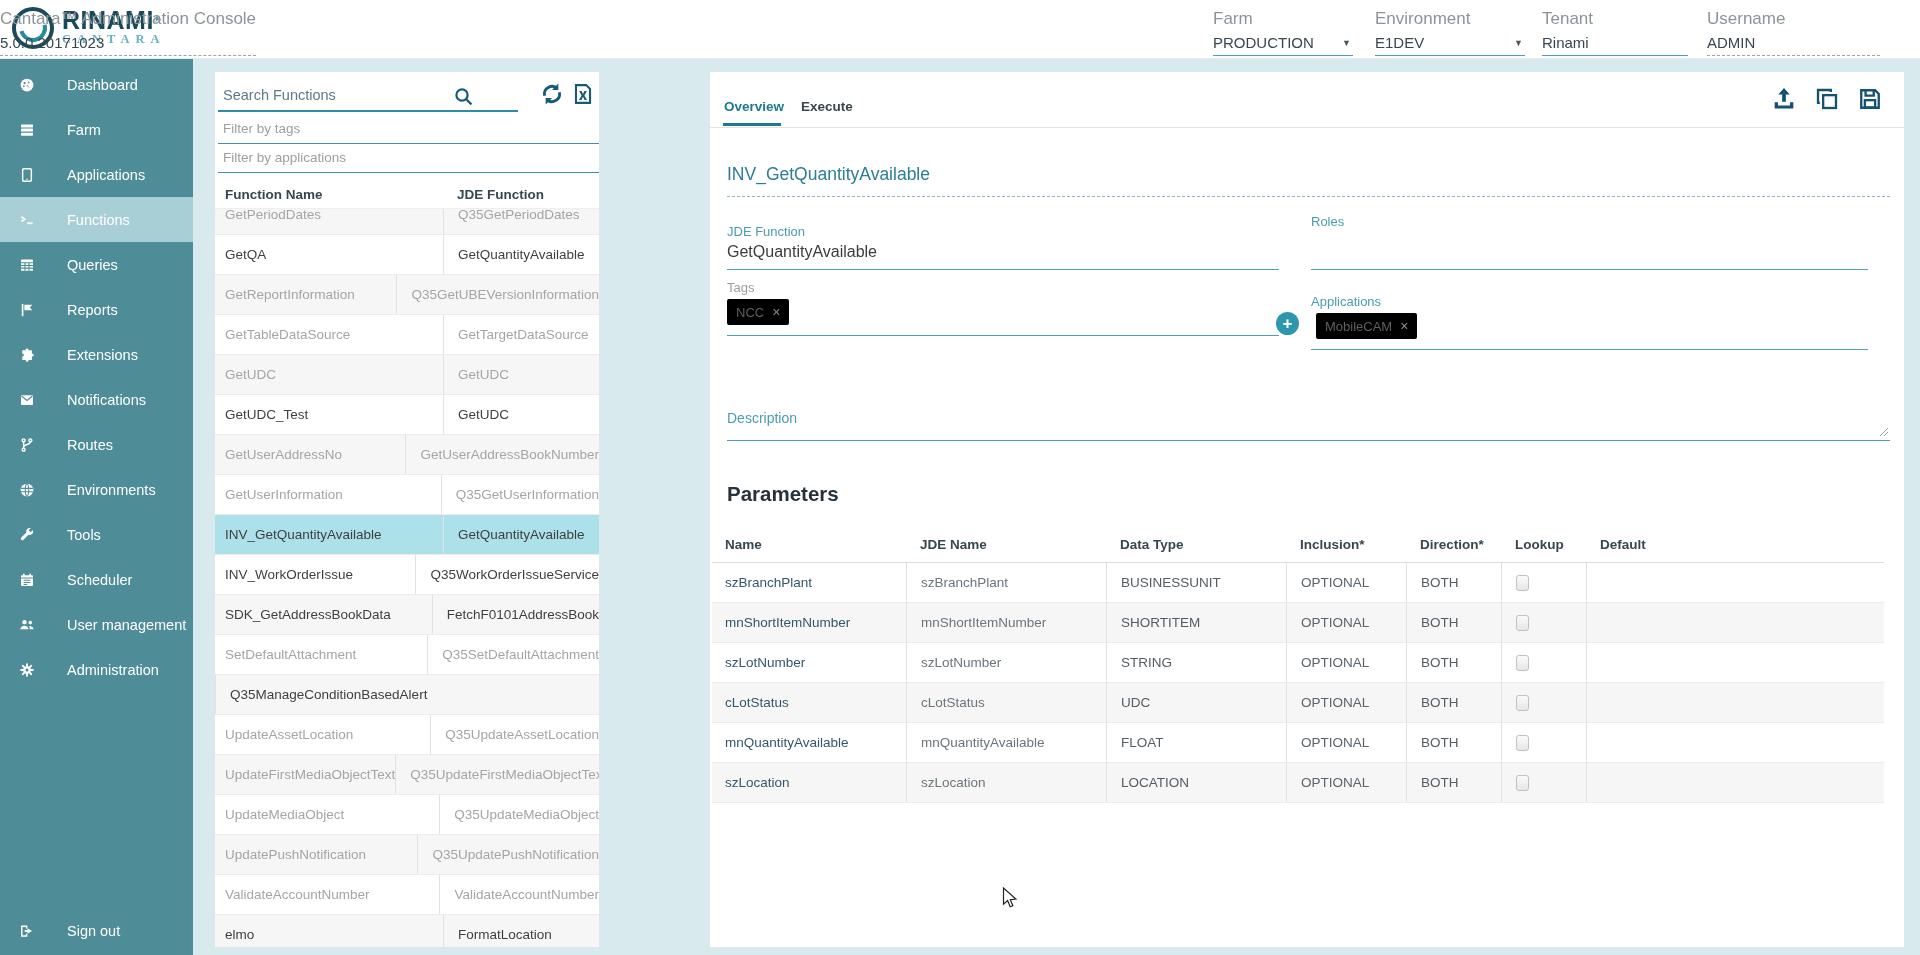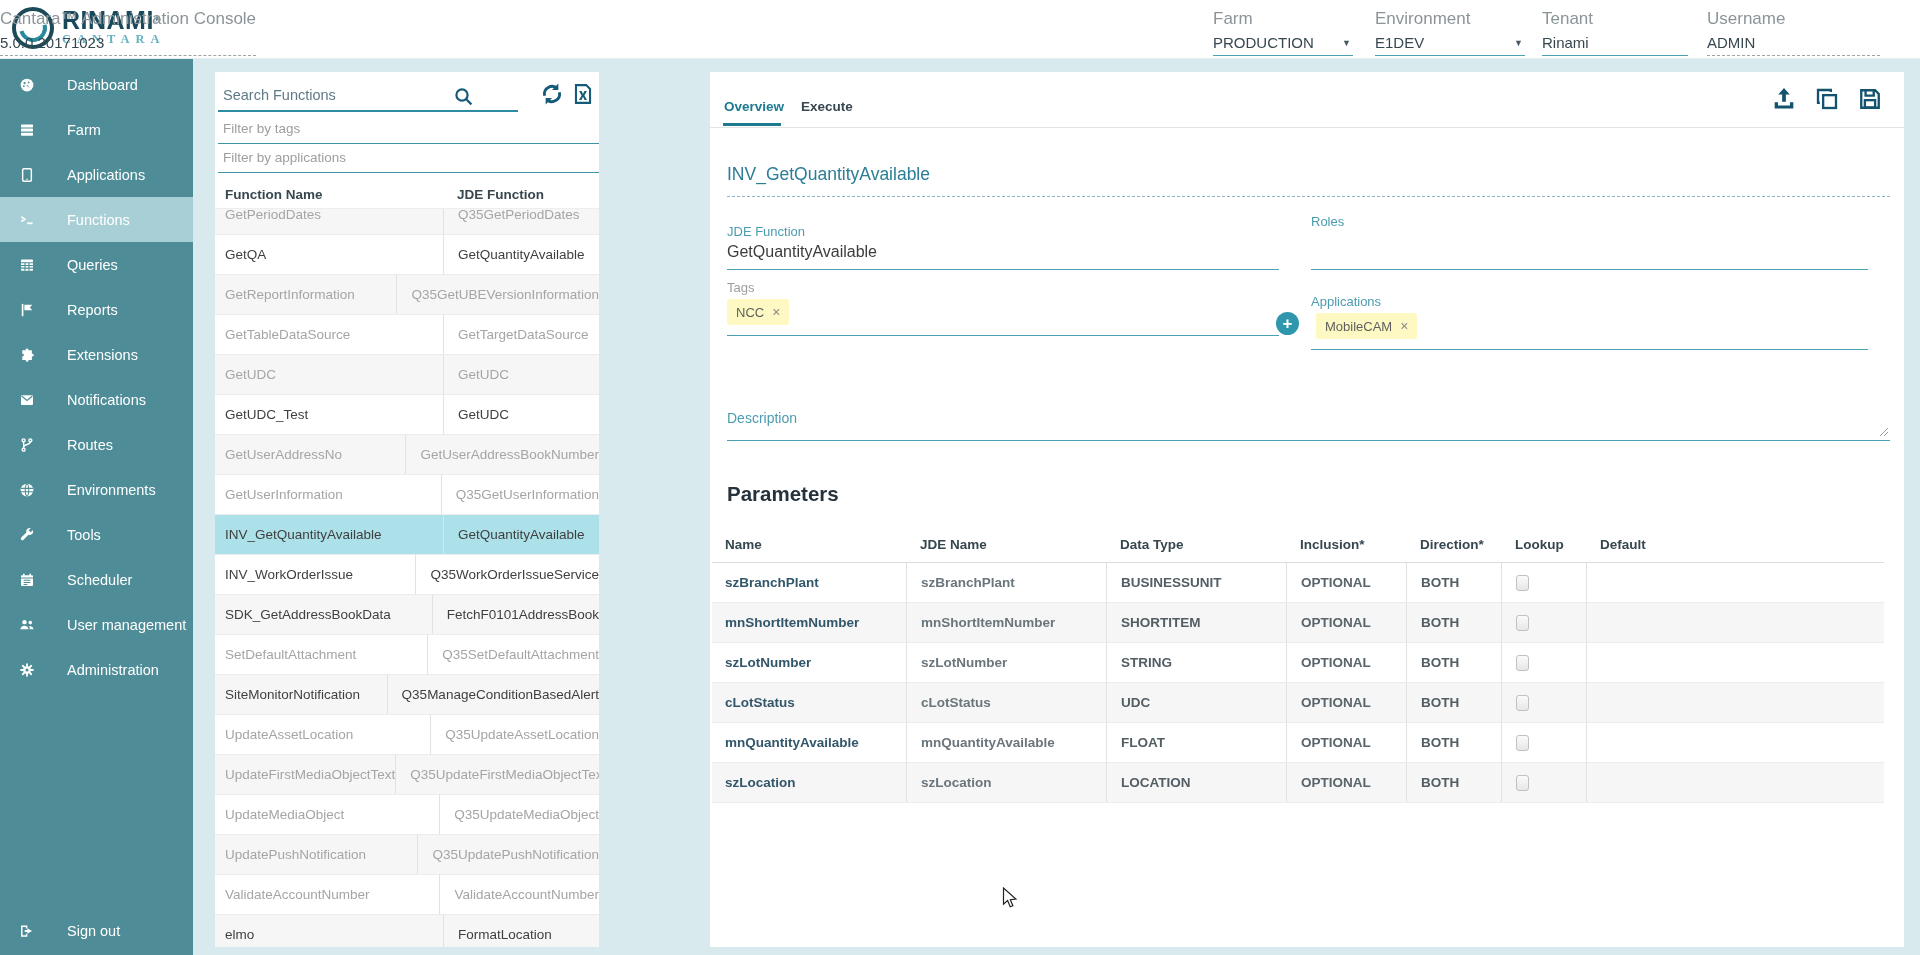--- a/index.html
+++ b/index.html
@@ -97,39 +97,39 @@
 
   .fld { position:absolute; }
   .fld-label { font-size:13px; color:#4b9cb0; }
   .fld-label.gray { color:#9e9e9e; }
   .fld-value { font-size:16px; color:#3c3c3c; margin-top:4px; }
   .fld-jde { left:17px; top:152px; width:552px; border-bottom:1px solid #4aa0b5; padding-bottom:8px; }
   .fld-roles { left:601px; top:142px; width:557px; height:56px; border-bottom:1px solid #4aa0b5; }
   .fld-tags { left:17px; top:208px; width:552px; height:56px; border-bottom:1px solid #4aa0b5; }
   .fld-apps { left:601px; top:222px; width:557px; height:56px; border-bottom:1px solid #4aa0b5; }
   .chip-row { display:flex; margin-top:4px; }
-  .chip { background:#fef9c3; border-radius:2px; height:26px; display:inline-flex; align-items:center;
+  .chip { background:#000000; border-radius:2px; height:26px; display:inline-flex; align-items:center;
           padding:0 9px; font-size:13px; color:#5f5f5f; gap:8px; }
   .chip-x { color:#8a8a8a; font-size:14px; cursor:pointer; line-height:1; }
   .fld-apps .chip-row { margin-left:5px; }
   .tags-add { position:absolute; left:566px; top:240px; width:23px; height:23px; border-radius:50%;
               background:#2f97ad; color:#fff; border:none; font-size:17px; line-height:21px; text-align:center;
               cursor:pointer; padding:0; font-weight:bold; }
   .fld-desc { left:17px; right:14px; top:338px; border-bottom:1px solid #4aa0b5; padding-bottom:14px; }
   .fld-desc .fld-label { font-size:14px; }
   .desc-resize { position:absolute; right:1px; bottom:3px; width:10px; height:10px; }
 
   .params-heading { position:absolute; left:17px; top:410px; font-size:20.5px; font-weight:bold; color:#26323c; }
   .ptable { position:absolute; left:2px; right:20px; top:455px; }
   .p-header, .p-row { display:grid; grid-template-columns:194px 200px 180px 120px 95px 85px 1fr; }
   .p-header { height:36px; align-items:center; font-size:13.5px; font-weight:bold; color:#37474f;
               border-bottom:1px solid #dcdcdc; }
   .p-header .pc { padding-left:14px; }
   .p-header .pc:first-child { padding-left:13px; }
-  .p-row { height:40px; border-bottom:1px solid #ececec; font-size:13.5px; background:#fff;font-weight:bold; }
+  .p-row { height:40px; border-bottom:1px solid #ececec; font-size:13.5px; background:#fff; }
   .p-row:nth-of-type(odd) { background:#f6f6f6; }
   .p-row .pc { padding-left:14px; display:flex; align-items:center; color:#5a646b; }
   .p-row .pc:first-child { padding-left:13px; border-left:none; color:#33576a; }
   .p-row .pc + .pc { border-left:1px solid #e2e2e2; }
   .p-row .pc:nth-child(2) { color:#6b757c; }
   .p-row .pc:nth-child(3), .p-row .pc:nth-child(5) { color:#535d64; }
   .checkbox { width:13px; height:16px; border:1px solid #c0c0c0; border-radius:3px;
               background:linear-gradient(#fafafa,#e7e7e7); cursor:pointer; }
 
   .mouse-cursor { position:absolute; left:1002px; top:887px; z-index:50; pointer-events:none; }
@@ -431,21 +431,20 @@
             </div>
             <div class="fn-row enabled">
               <div class="fc1">SDK_GetAddressBookData</div>
               <div class="fc2">FetchF0101AddressBook</div>
             </div>
             <div class="fn-row disabled">
               <div class="fc1">SetDefaultAttachment</div>
               <div class="fc2">Q35SetDefaultAttachment</div>
             </div>
             <div class="fn-row enabled">
-              <div class="fc1">SiteMonitorNotification</div>
               <div class="fc2">Q35ManageConditionBasedAlert</div>
             </div>
             <div class="fn-row disabled">
               <div class="fc1">UpdateAssetLocation</div>
               <div class="fc2">Q35UpdateAssetLocation</div>
             </div>
             <div class="fn-row disabled">
               <div class="fc1">UpdateFirstMediaObjectText</div>
               <div class="fc2">Q35UpdateFirstMediaObjectText</div>
             </div>

